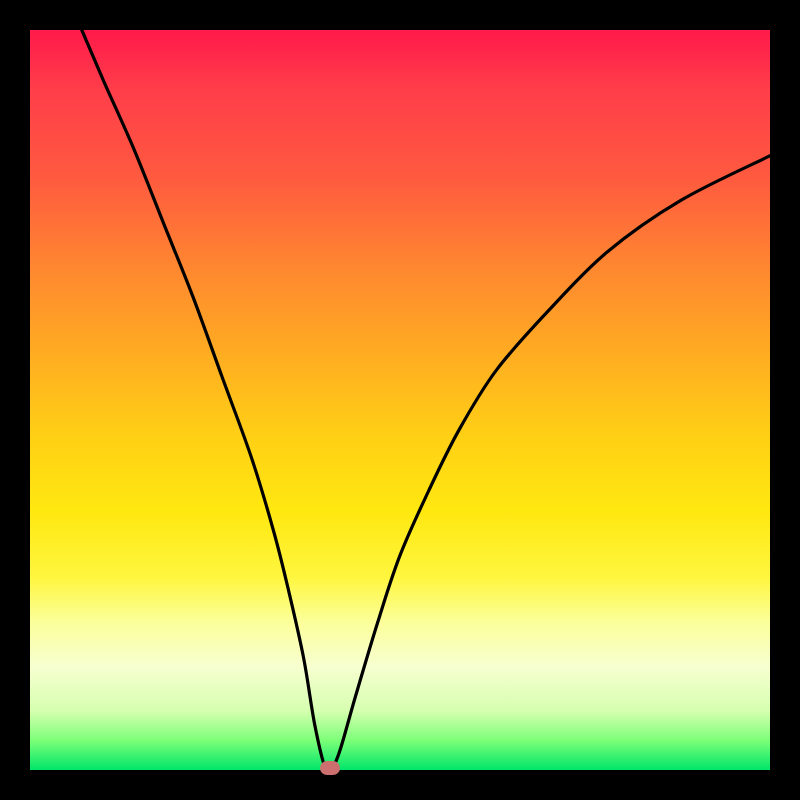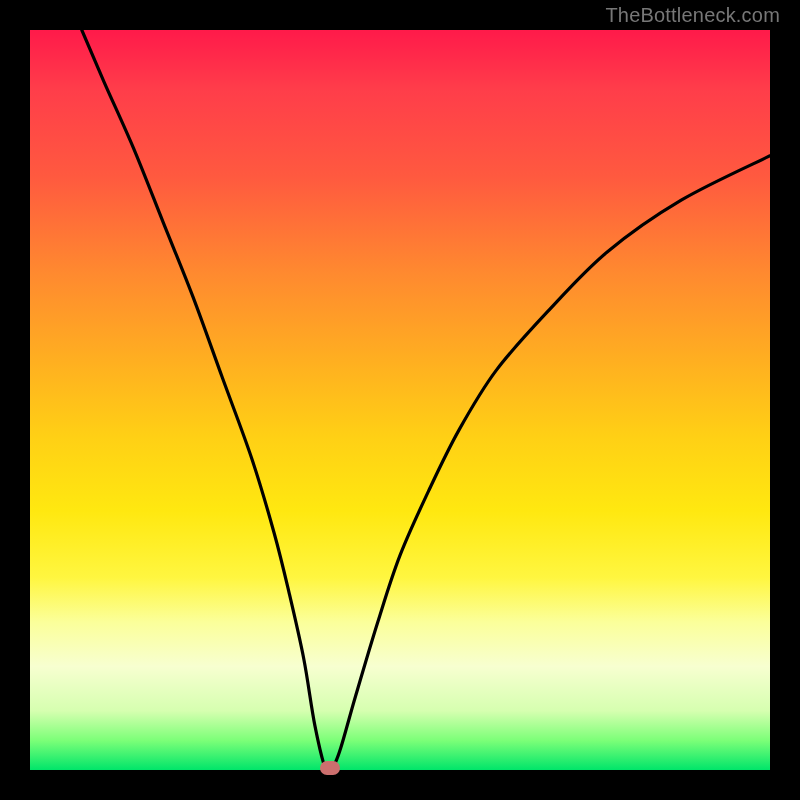--- a/index.html
+++ b/index.html
@@ -65,21 +65,20 @@
     width: 20px;
     height: 14px;
     border-radius: 7px;
     background: #cc6f6e;
   }
 </style>
 </head>
 <body>
 
 <div class="frame">
-  <div class="watermark">TheBottleneck.com</div>
 
   <div class="plot-area">
     <svg class="curve" viewBox="0 0 740 740" preserveAspectRatio="none">
       <path id="curve-path" fill="none" stroke="#000000" stroke-width="3.2" stroke-linecap="round" stroke-linejoin="round" d="M 51.800000000000004 0 C 55.5 8.633333333333326, 65.36666666666666 32.06666666666662, 74 51.799999999999955 C 82.63333333333334 71.53333333333329, 93.73333333333335 94.96666666666664, 103.60000000000001 118.39999999999998 C 113.46666666666667 141.83333333333331, 123.33333333333331 167.73333333333332, 133.2 192.39999999999998 C 143.06666666666666 217.06666666666663, 152.93333333333334 240.49999999999997, 162.8 266.4 C 172.66666666666669 292.29999999999995, 182.53333333333333 320.66666666666663, 192.4 347.79999999999995 C 202.26666666666668 374.9333333333333, 213.36666666666667 403.29999999999995, 222 429.2 C 230.63333333333333 455.1, 238.03333333333336 481, 244.20000000000002 503.2 C 250.36666666666667 525.4, 254.06666666666666 541.4333333333333, 259 562.4 C 263.93333333333334 583.3666666666667, 269.48333333333335 606.8, 273.8 629 C 278.1166666666667 651.2, 281.20000000000005 677.1, 284.90000000000003 695.6 C 288.6 714.1, 292.9166666666667 733.2166666666667, 296 740 C 299.0833333333333 746.7833333333333, 300.9333333333333 740, 303.4 736.3 C 305.8666666666667 732.5999999999999, 307.1 729.5166666666667, 310.8 717.8 C 314.5 706.0833333333333, 319.4333333333334 686.9666666666667, 325.6 666 C 331.76666666666665 645.0333333333333, 340.4 615.4333333333334, 347.79999999999995 592 C 355.19999999999993 568.5666666666666, 361.3666666666667 547.6, 370 525.4 C 378.6333333333333 503.2, 389.73333333333335 479.76666666666665, 399.6 458.8 C 409.4666666666667 437.83333333333337, 418.1 419.3333333333333, 429.2 399.59999999999997 C 440.29999999999995 379.8666666666666, 451.4 360.1333333333333, 466.2 340.4 C 481 320.66666666666663, 499.5 300.93333333333334, 518 281.2 C 536.5 261.46666666666664, 555 240.5, 577.2 222 C 599.4000000000001 203.5, 624.0666666666667 186.23333333333326, 651.2 170.19999999999993 C 678.3333333333334 154.1666666666666, 725.2 133.20000000000005, 740 125.80000000000007"></path>
     </svg>
     <div id="marker" class="marker" style="left: 289.7px; top: 731px; background: rgb(204, 111, 110);"></div>
   </div>
 </div>
 
 </body></html>

